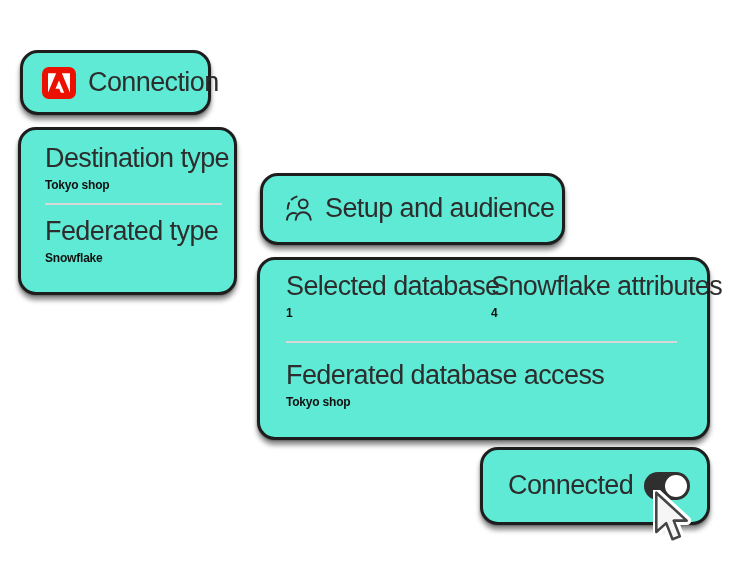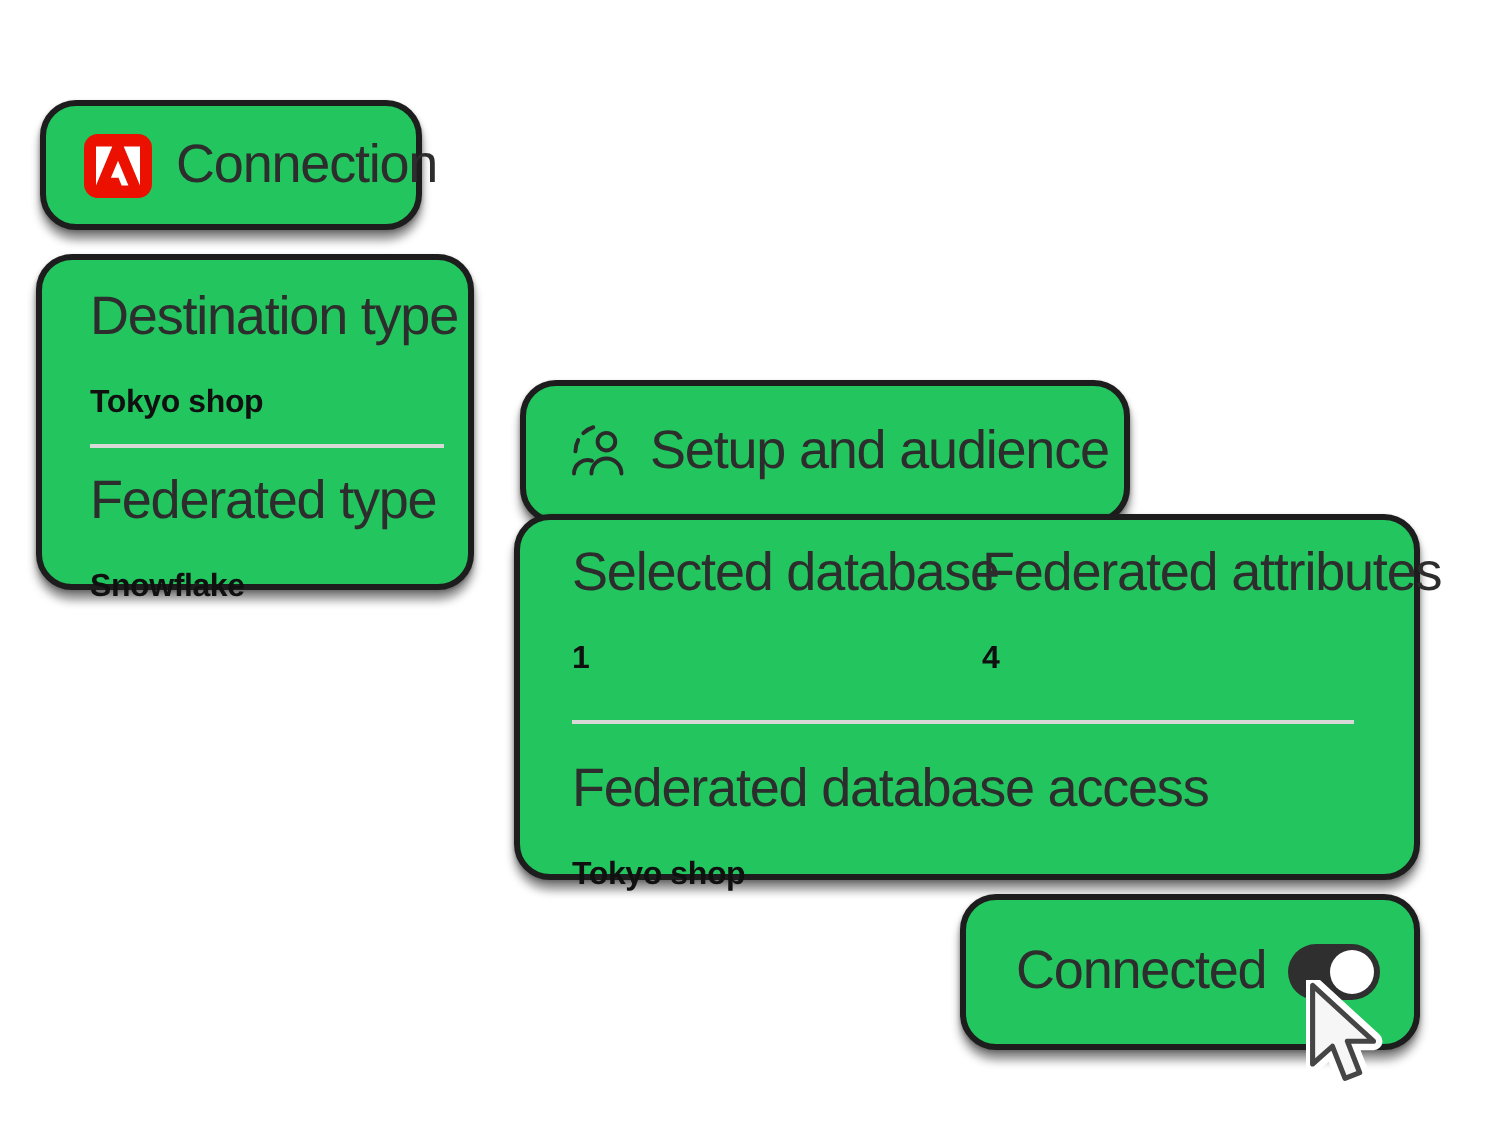--- a/index.html
+++ b/index.html
@@ -1,45 +1,45 @@
 <!DOCTYPE html>
 <html><head>
 <meta charset="utf-8">
 <style>
   html,body{margin:0;padding:0;background:#ffffff;}
   .stage{
     position:relative;width:750px;height:563px;background:#ffffff;
     overflow:hidden;font-family:"Liberation Sans",sans-serif;
   }
   .card{
-    position:absolute;background:#22c55e;border:3px solid #1d1d1d;
+    position:absolute;background:#5eead4;border:3px solid #1d1d1d;
     border-radius:18px;box-sizing:border-box;
     box-shadow:0 5px 5px rgba(0,0,0,.45), 0 1px 2px rgba(0,0,0,.3);
   }
   .chip{display:flex;align-items:center;}
   .label{
     font-size:27px;letter-spacing:-0.6px;color:#2d2d2d;
     line-height:1.25;white-space:nowrap;
   }
   .value{
-    font-size:16px;font-weight:700;letter-spacing:-0.2px;color:#101010;
-    line-height:1.25;margin-top:16px;white-space:nowrap;
+    font-size:12px;font-weight:700;letter-spacing:-0.2px;color:#101010;
+    line-height:1.25;margin-top:2px;white-space:nowrap;
   }
   .divider{border:none;border-top:2px solid #d8d8d8;margin:0;}
   
   .card-connection{left:20px;top:50px;width:191px;height:65px;padding-left:19px;gap:12px;}
   .adobe-logo{
     width:34px;height:32px;border-radius:7px;background:#EB1000;
     display:flex;align-items:center;justify-content:center;flex:0 0 auto;
   }
   
   .card-details{left:18px;top:127px;width:219px;height:168px;padding:12px 0 0 24px;}
   .card-details .divider{margin:10px 12px 10px 0;}
   
-  .card-setup{left:260px;top:173px;width:305px;height:72px;padding-left:21px;gap:11px;margin-top:17px;}
+  .card-setup{left:260px;top:173px;width:305px;height:72px;padding-left:21px;gap:11px;}
   
   .card-summary{left:257px;top:257px;width:453px;height:183px;padding:10px 0 0 26px;}
   .stats-row{display:flex;}
   .stat-col1{width:205px;flex:0 0 auto;}
   .card-summary .divider{margin:20px 30px 16px 0;}
   
   .card-connected{left:480px;top:447px;width:230px;height:78px;padding:0 17px 0 25px;
     display:flex;align-items:center;justify-content:space-between;}
   .toggle{
     position:relative;width:46px;height:28px;border-radius:14px;
@@ -88,21 +88,21 @@
     <span class="label">Setup and audience</span>
   </div>
 
   <div class="card card-summary">
     <div class="stats-row">
       <div class="stat-col1">
         <div class="label">Selected database</div>
         <div class="value">1</div>
       </div>
       <div>
-        <div class="label">Federated attributes</div>
+        <div class="label">Snowflake attributes</div>
         <div class="value">4</div>
       </div>
     </div>
     <hr class="divider">
     <div class="label">Federated database access</div>
     <div class="value">Tokyo shop</div>
   </div>
 
   <div class="card card-connected">
     <span class="label">Connected</span>

